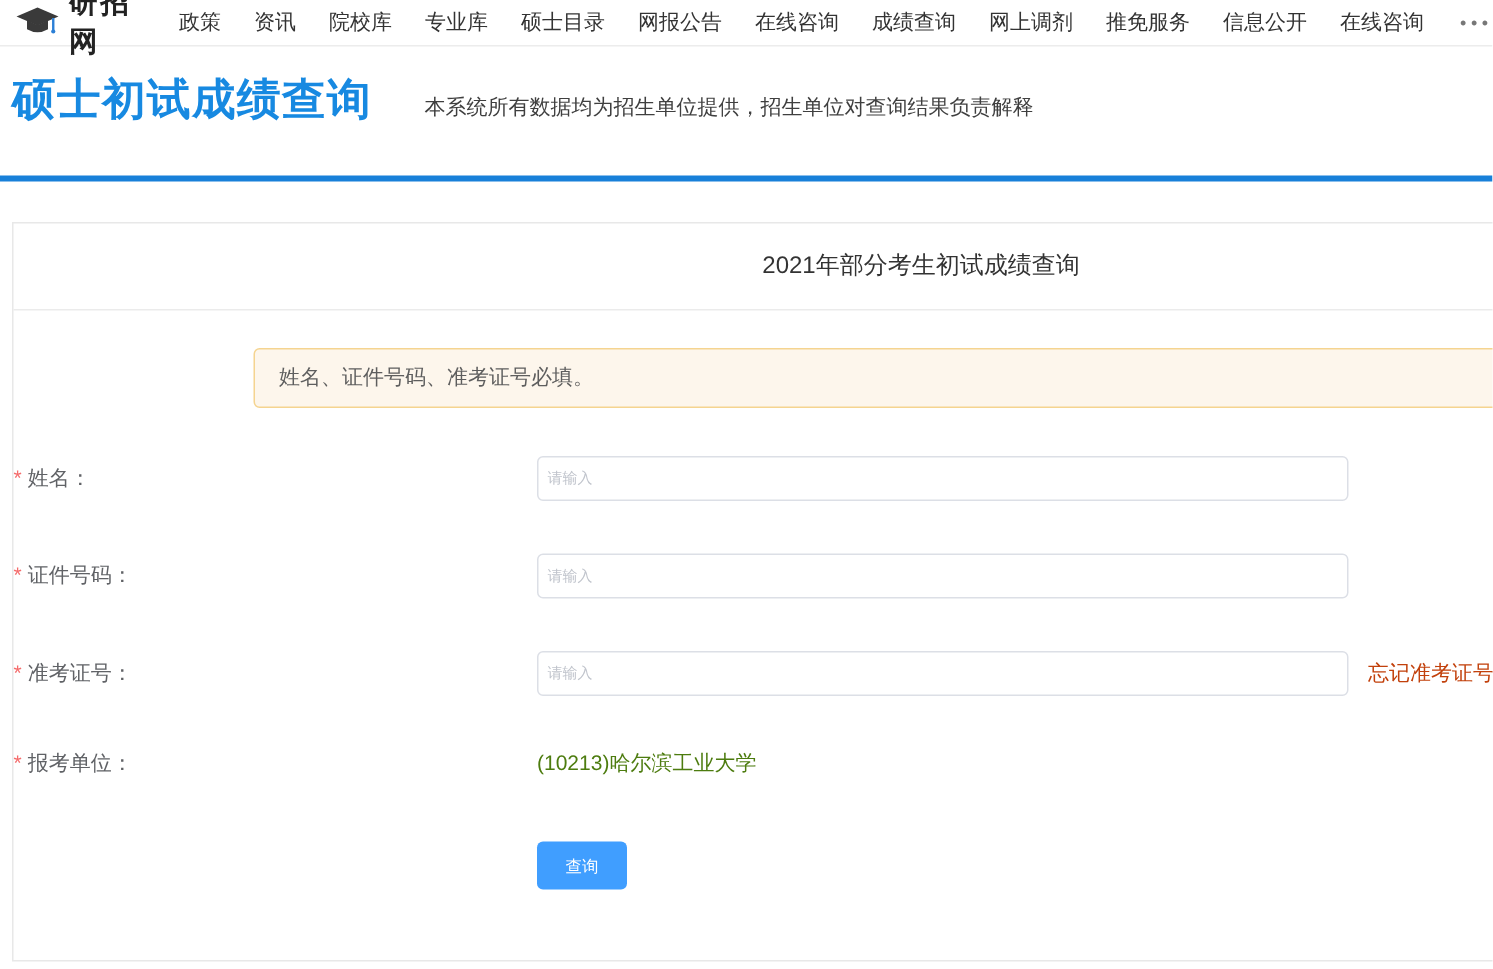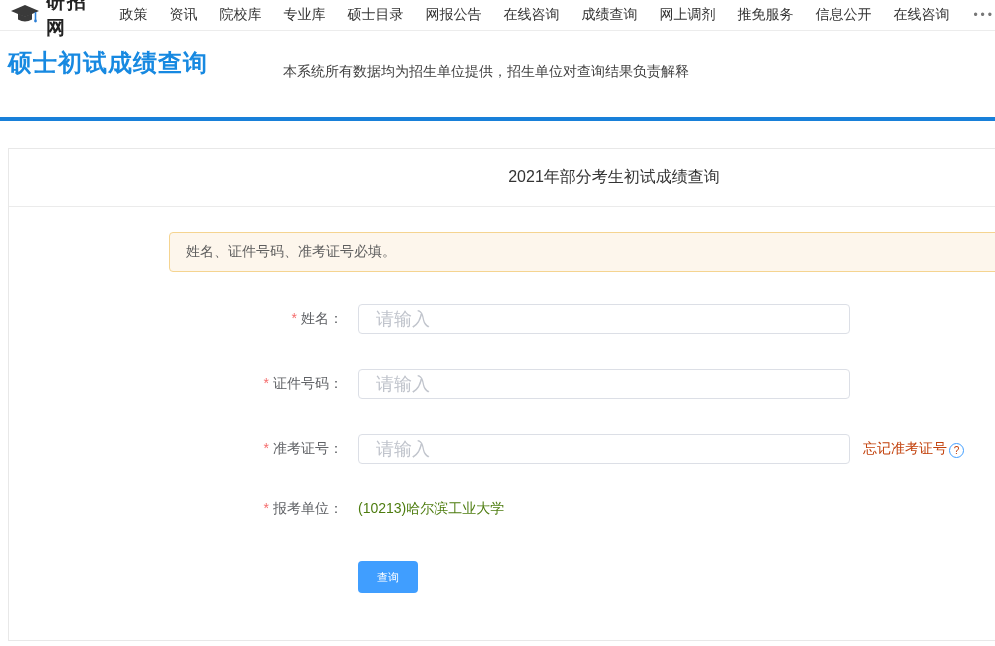--- a/index.html
+++ b/index.html
@@ -38,21 +38,21 @@
   }
   .nav-item { cursor: pointer; white-space: nowrap; }
   .nav-more { color: #777; letter-spacing: 3px; font-size: 12px; cursor: pointer; margin-left: 2px; }
 
   
   .page-header { position: relative; height: 86px; }
   .page-title {
     position: absolute;
     left: 8px;
     top: 16px;
-    font-size: 24px;
+    font-size: 29px;
     font-weight: bold;
     color: #1789e1;
     letter-spacing: 1px;
   }
   .page-subtitle {
     position: absolute;
     left: 283px;
     top: 32px;
     font-size: 14px;
     color: #3f3f3f;
@@ -92,34 +92,33 @@
   
   .form { margin-top: 32px; }
   .form-row {
     display: flex;
     align-items: center;
     height: 30px;
     margin-bottom: 35px;
   }
   .form-label {
     width: 334px;
-    text-align: right;
     font-size: 14px;
     color: #606266;
     white-space: nowrap;
   }
   .required { color: #f56c6c; margin-right: 4px; font-size: 14px; }
   .form-input {
     margin-left: 15px;
-    width: 492px;
+    width: 541px;
     height: 30px;
     border: 1px solid #dcdfe6;
     border-radius: 4px;
-    padding: 0 17px;
-    font-size: 18px;
+    padding: 0 6px;
+    font-size: 10px;
     color: #606266;
     outline: none;
     font-family: "Liberation Sans", "DejaVu Sans", sans-serif;
   }
   .form-input::placeholder { color: #c0c4cc; }
   .forgot-link {
     margin-left: 13px;
     font-size: 14px;
     color: #c2410c;
     text-decoration: none;

